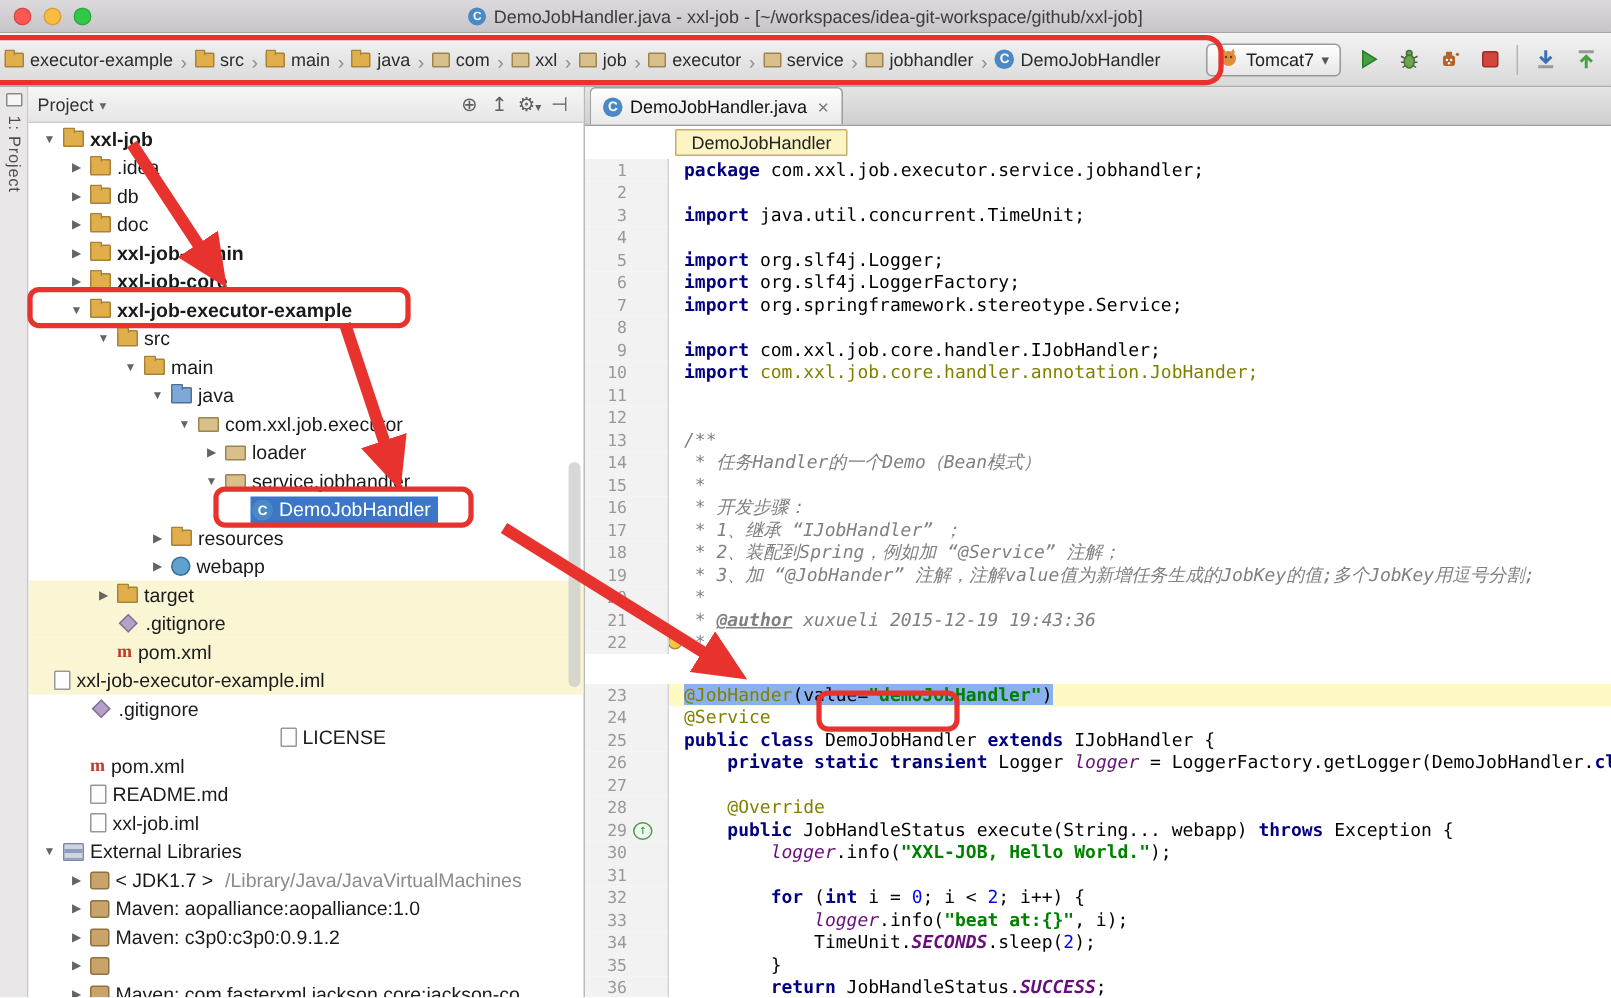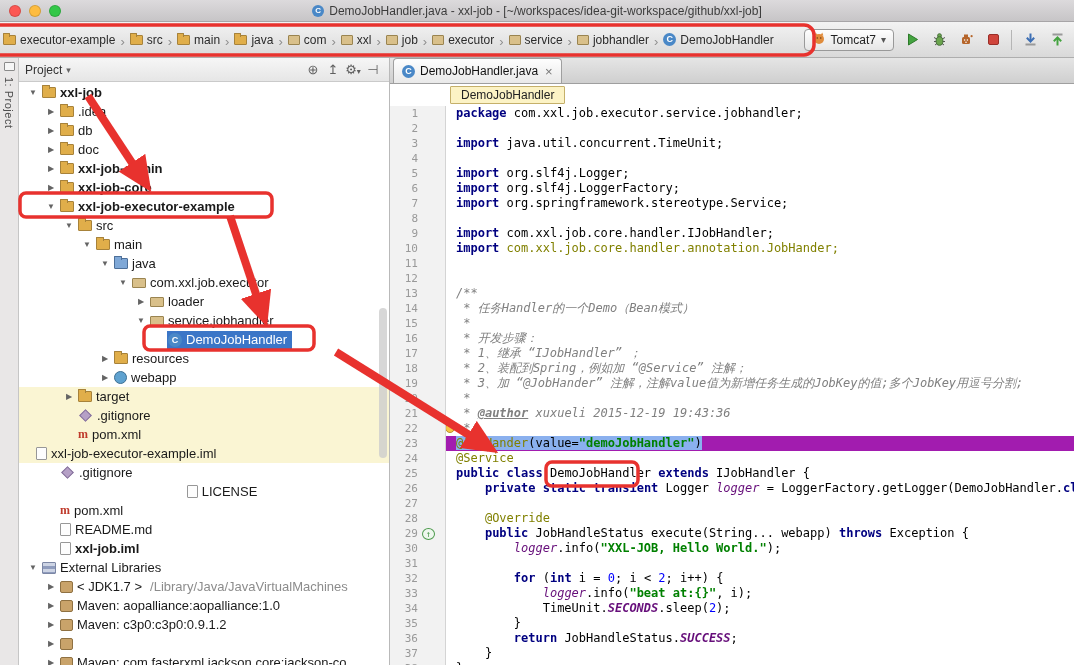--- a/index.html
+++ b/index.html
@@ -70,21 +70,21 @@
 
   
   .editor { flex:1; min-width:0; display:flex; flex-direction:column; background:#fff; }
   .tabbar { height:26px; background:linear-gradient(#e5e5e5,#cfcfcf); border-bottom:1px solid #9f9f9f; display:flex; align-items:flex-end; padding-left:3px; flex:none; }
   .tab { height:25px; background:linear-gradient(#fefefe,#e9e9e9); border:1px solid #9f9f9f; border-bottom:none; border-radius:4px 4px 0 0; display:flex; align-items:center; gap:5px; padding:0 8px; font-size:12px; color:#111; }
   .tab-close { color:#777; font-size:13px; margin-left:2px; }
   .crumb-row { height:22px; display:flex; align-items:center; padding-left:60px; background:#fff; flex:none; }
   .pill { background:#fcf3c5; border:1px solid #c5b06a; padding:1px 10px; font-size:12px; color:#222; border-radius:1px; }
   .code-area { flex:1; overflow:hidden; font-family:"DejaVu Sans Mono","Liberation Mono",monospace; font-size:12px; line-height:15px; }
   .code-line { display:flex; height:15px; width:100%; }
-  .code-line.caret-line { background:#a21caf; }
+  .code-line.caret-line { background:#fef9c3;margin-top:20px; }
   .gutter { width:56px; flex:none; background:#f2f2f2; border-right:1px solid #d4d4d4; display:flex; align-items:center; color:#999; font-size:11px; }
   .lnum { width:28px; text-align:right; }
   .gslot { width:18px; margin-left:4px; }
   .gslot.override-icon { width:13px; height:12px; border:1px solid #4c9a4c; border-radius:50%; color:#4c9a4c; font-size:9px; line-height:11px; text-align:center; background:#eef7ee; }
   .line-text { white-space:pre; position:relative; padding-left:10px; flex:1; min-width:0; overflow:hidden; }
   .selection { background:#8ab0ee; }
   .bulb-icon { position:absolute; left:-1px; top:2px; width:10px; height:10px; border-radius:50%; background:#f5c644; border:1px solid #b98d2e; }
   .tok-kw { color:#000080; font-weight:bold; }
   .tok-pln { color:#000; }
   .tok-str { color:#008000; font-weight:bold; }
@@ -410,21 +410,21 @@
               <span class="tlabel">pom.xml</span>
             </span>
           </div>
           <div class="tree-row" style="padding-left: 24px;">
             <span class="twisty"></span>
             <span class="row-box">
               <span class="ticon t-file"></span>
               <span class="tlabel">README.md</span>
             </span>
           </div>
-          <div class="tree-row" style="padding-left: 24px; font-weight: bold;">
+          <div class="tree-row" style="padding-left: 24px;">
             <span class="twisty"></span>
             <span class="row-box">
               <span class="ticon t-file"></span>
               <span class="tlabel">xxl-job.iml</span>
             </span>
           </div>
           <div class="tree-row" style="padding-left: 6px;">
             <span class="twisty">▼</span>
             <span class="row-box">
               <span class="ticon t-lib"></span>

